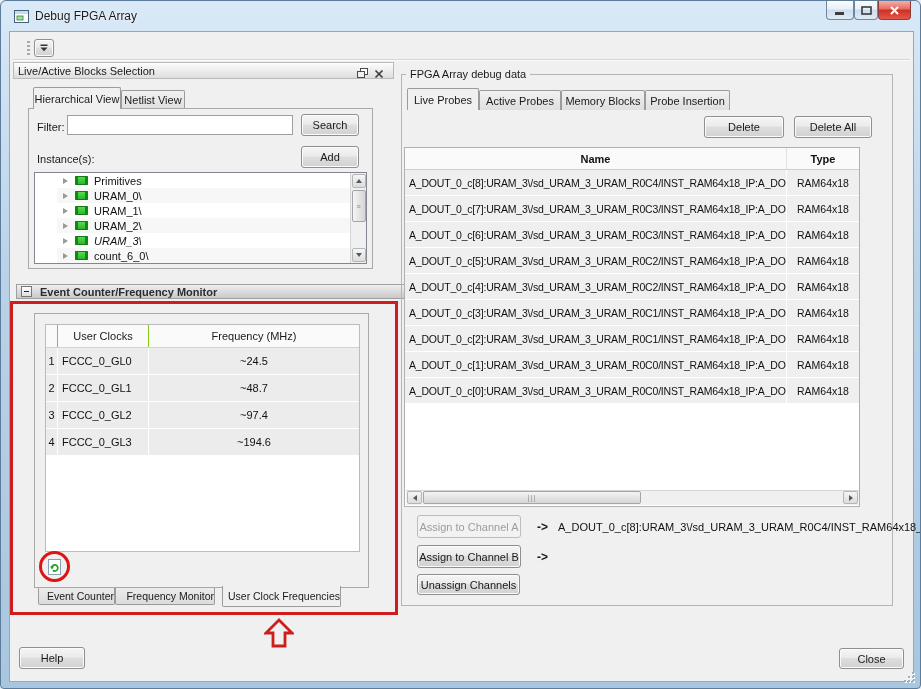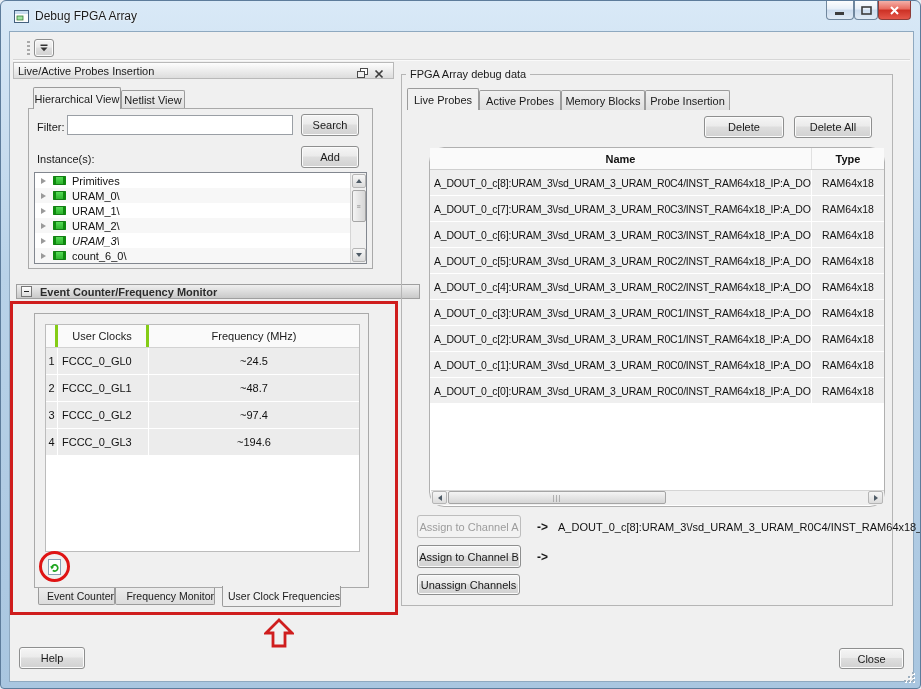--- a/index.html
+++ b/index.html
@@ -26,41 +26,41 @@
          display:flex; align-items:center; justify-content:center; white-space:nowrap; }
   .tab.north { border-bottom:none; border-radius:2px 2px 0 0; background:linear-gradient(#f1f1f1,#dfdfdf); }
   .tab.north.active { background:#f0f0f0; z-index:3; }
   .tab.south { border-top:none; border-radius:0 0 2px 2px; background:linear-gradient(#ececec,#dcdcdc);justify-content:flex-end; }
   .tab.south.active { background:#f0f0f0; z-index:3; }
   .frame { position:absolute; border:1px solid #a9a9a9; background:#f0f0f0; }
   .input { position:absolute; border:1px solid #9a9fa5; background:#fff; font-size:11px; padding:2px 4px;
            font-family:inherit; }
   
   .tree { position:absolute; background:#fff; border:1px solid #82878f; overflow:hidden; }
-  .tree-row { position:relative; height:15px; display:flex; align-items:center; }
+  .tree-row { position:relative; height:15px; display:flex; align-items:center;margin-left:22px; }
   .expander { width:0; height:0; border-top:3.5px solid transparent; border-bottom:3.5px solid transparent;
               border-left:5px solid #9a9a9a; margin-left:6px; }
   .chip { width:13px; height:9px; margin-left:7px; background:linear-gradient(#55da55,#2db42d);
           border:1px solid #157a15; border-left:3px solid #0f8a0f; border-right:3px solid #0f8a0f; border-radius:1px; }
   .tree-label { font-size:11px; margin-left:6px; color:#111; }
   
   .sbv { position:absolute; width:16px; background:#f0f0f0; border-left:1px solid #d5d5d5; }
   .sb-btn { position:absolute; left:1px; width:14px; height:14px; border:1px solid #b5b5b5; border-radius:2px;
             background:linear-gradient(#f6f6f6,#dcdcdc); display:flex; align-items:center; justify-content:center; }
   .sb-thumb { position:absolute; border:1px solid #a5a5a5; border-radius:2px;
               background:linear-gradient(90deg,#f4f4f4,#d6d6d6); display:flex; align-items:center; justify-content:center; }
   .grip { color:#8a8a8a; font-size:7px; letter-spacing:1px; line-height:1; }
   .tri-up { width:0;height:0;border-left:3.5px solid transparent;border-right:3.5px solid transparent;border-bottom:4px solid #4e5b66; }
   .tri-dn { width:0;height:0;border-left:3.5px solid transparent;border-right:3.5px solid transparent;border-top:4px solid #4e5b66; }
   .tri-lf { width:0;height:0;border-top:3.5px solid transparent;border-bottom:3.5px solid transparent;border-right:4px solid #4e5b66; }
   .tri-rt { width:0;height:0;border-top:3.5px solid transparent;border-bottom:3.5px solid transparent;border-left:4px solid #4e5b66; }
   
   .ftable { position:absolute; background:#fff; border:1px solid #bcbcbc; }
   .fhead { display:flex; height:23px; background:#fafafa; border-bottom:1px solid #d2d2d2; }
-  .fhead > div { border-right:3px solid #84cc16; display:flex; align-items:center; justify-content:center;
+  .fhead > div { border-right:1px solid #84cc16; display:flex; align-items:center; justify-content:center;
                  font-size:11px; color:#1a1a1a; }
   .frow { display:flex; height:27px; background:#ececec; border-bottom:1px solid #fff; }
   .frow > div { display:flex; align-items:center; font-size:11px; color:#111; border-right:1px solid #fff; }
   
   .ptable { position:absolute; background:#fff; border:1px solid #b0b0b0; }
   .phead { display:flex; height:22px; background:#fafafa; border-bottom:1px solid #cfcfcf; }
   .phead > div { display:flex; align-items:center; justify-content:center; font-size:11px; font-weight:bold;
                  color:#111; border-right:1px solid #e1e1e1; }
   .prow { display:flex; height:26px; background:#efefef; border-bottom:1px solid #fff; }
   .pname { width:382px; display:flex; align-items:center; padding-left:4px; font-size:10.5px;
@@ -115,21 +115,21 @@
   <div style="position:absolute;left:26px;top:40px;width:3px;height:15px;background:repeating-linear-gradient(#a9a9a9 0 2px,transparent 2px 4px);"></div>
   <div class="btn" style="left:33px;top:38px;width:20px;height:18px;">
     <svg width="10" height="8">
         <rect x="1.5" y="0.5" width="7" height="1.5" fill="#333"></rect>
         <polygon points="1.5,3.5 8.5,3.5 5,7.2" fill="#333"></polygon>
       </svg>
   </div>
   <div style="position:absolute;left:12px;top:58px;width:897px;height:1px;background:#d6d6d6;box-shadow:0 1px 0 #fafafa;"></div>
 
   <div class="dock-header" style="left:12px;top:61px;width:381px;height:17px;">
-    <span>Live/Active Probes Insertion</span>
+    <span>Live/Active Blocks Selection</span>
   </div>
   <div style="position:absolute;left:356px;top:64px;z-index:2;">
     <svg width="11" height="11">
         <rect x="3.5" y="0.5" width="7" height="6" fill="#fff" stroke="#4a4a4a"></rect>
         <rect x="0.5" y="3.5" width="7" height="6" fill="#f0f0f0" stroke="#4a4a4a"></rect>
       </svg>
   </div>
   <div style="position:absolute;left:373px;top:64px;z-index:2;">
     <svg width="10" height="10">
         <path d="M1.5 1.5 L8.5 8.5 M8.5 1.5 L1.5 8.5" stroke="#3d3d3d" stroke-width="1.7"></path>
@@ -279,21 +279,21 @@
     <span>Probe Insertion</span>
   </div>
 
   <div class="btn" style="left:703px;top:115px;width:80px;height:22px;">
     <span>Delete</span>
   </div>
   <div class="btn" style="left:793px;top:115px;width:78px;height:22px;">
     <span>Delete All</span>
   </div>
 
-  <div class="ptable" style="left:428px;top:146px;width:456px;height:360px;border-radius:15px;">
+  <div class="ptable" style="left:403px;top:146px;width:456px;height:360px;">
     <div class="phead">
       <div style="width:382px;">Name</div>
       <div style="flex:1;border-right:none;">Type</div>
     </div>
     <div class="prow">
       <div class="pname">A_DOUT_0_c[8]:URAM_3\/sd_URAM_3_URAM_R0C4/INST_RAM64x18_IP:A_DOUT[0]</div>
       <div class="ptype">RAM64x18</div>
     </div>
     <div class="prow">
       <div class="pname">A_DOUT_0_c[7]:URAM_3\/sd_URAM_3_URAM_R0C3/INST_RAM64x18_IP:A_DOUT[1]</div>

